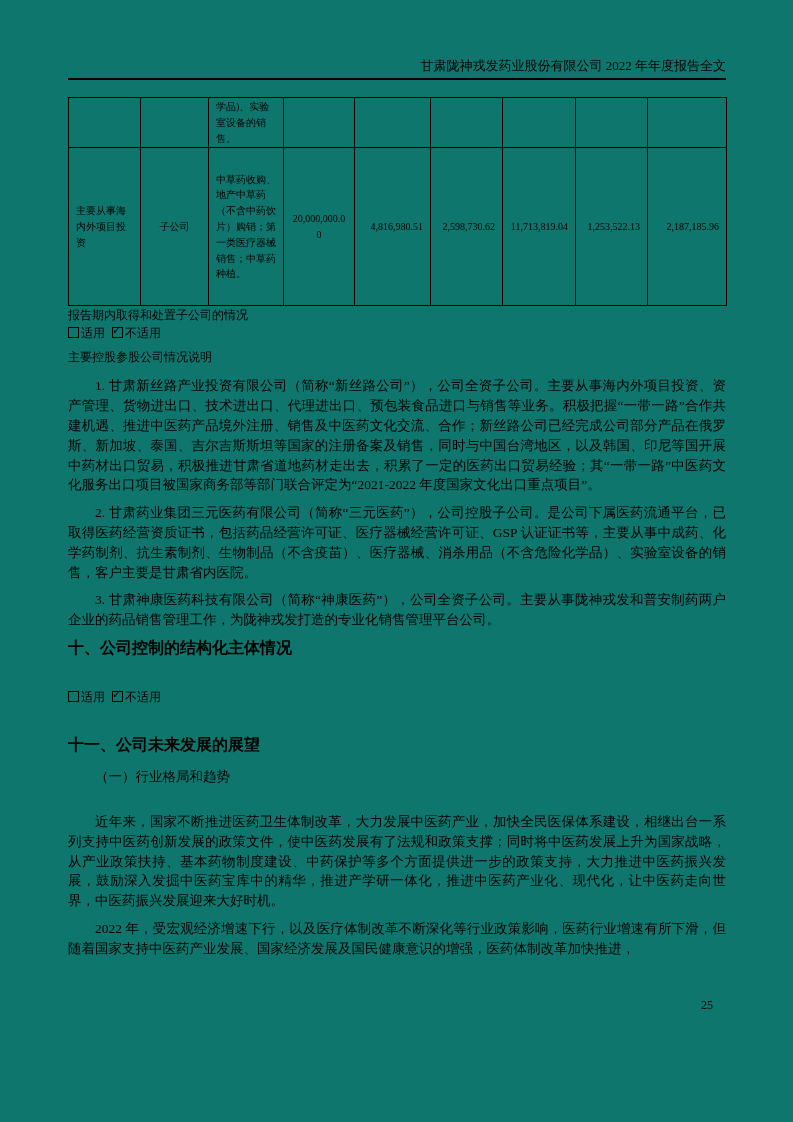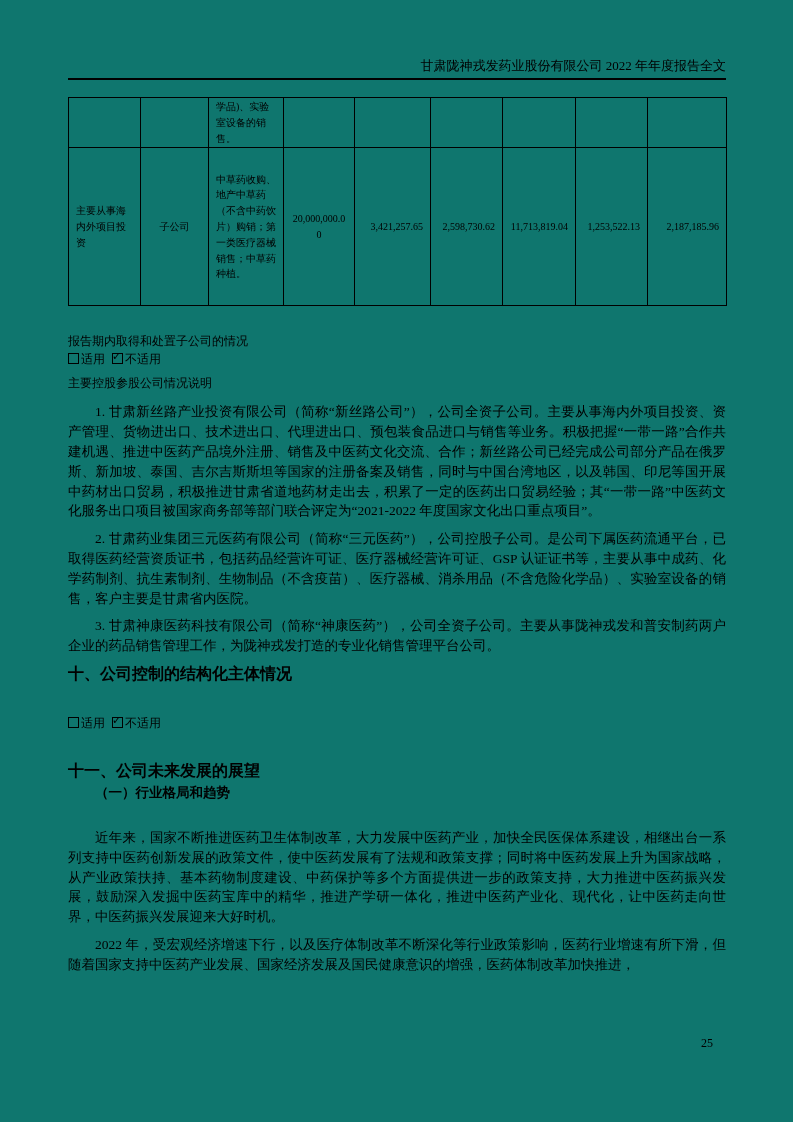--- a/index.html
+++ b/index.html
@@ -33,21 +33,21 @@
     word-break:break-all;
   }
   table.subs tr.r1{height:48px;}
   table.subs tr.r2{height:158px;}
   td.c-name{text-align:left;padding:1px 8px;}
   td.c-type{text-align:center;}
   td.c-biz{text-align:left;padding:1px 8px;}
   td.c-num-l{text-align:center;}
   td.c-num{text-align:right;}
   
-  .note{font-size:12px;line-height:16px;margin-top:27px;}
+  .note{font-size:12px;line-height:16px;margin-top:1px;}
   .note2{font-size:12px;line-height:16px;margin-top:8px;}
   .appl{display:block;font-size:12px;line-height:16px;margin-top:2px;}
   .appl-opt{margin-right:7px;white-space:nowrap;}
   .cbx{
     display:inline-block;width:9px;height:9px;
     border:1px solid #000;
     margin-right:2px;vertical-align:-1px;
     position:relative;
   }
   .cbx .tick{
@@ -67,27 +67,27 @@
     font-family:"Liberation Sans","DejaVu Sans",sans-serif;
     font-weight:bold;
     font-size:16px;line-height:20px;
     margin:0;
   }
   .sec-h.h10{}
   .appl.standalone{margin-top:31px;}
   .sec-h.h11{margin-top:30px;}
   .subsec{
     font-size:13.5px;line-height:19px;
-    text-indent:2em;margin-top:2px;font-weight:bold;
+    text-indent:2em;margin-top:12px;
   }
   .para.outlook1{margin-top:26px;}
   .para.outlook2{margin-top:0;margin-bottom:0;}
   
   .page-num{
-    position:absolute;top:1036px;right:80px;
+    position:absolute;top:998px;right:80px;
     font-size:12px;line-height:14px;
   }
 </style>
 </head>
 <body>
 
 <div class="page">
 
   <div class="doc-header">
     <span>甘肃陇神戎发药业股份有限公司 2022 年年度报告全文</span>
@@ -115,21 +115,21 @@
         <td class="c-num"></td>
         <td class="c-num"></td>
         <td class="c-num"></td>
         <td class="c-num"></td>
       </tr>
       <tr class="r2">
         <td class="c-name">主要从事海内外项目投资</td>
         <td class="c-type">子公司</td>
         <td class="c-biz">中草药收购、地产中草药（不含中药饮片）购销；第一类医疗器械销售；中草药种植。</td>
         <td class="c-num-l">20,000,000.00</td>
-        <td class="c-num">3,421,257.65</td>
+        <td class="c-num">4,816,980.51</td>
         <td class="c-num">2,598,730.62</td>
         <td class="c-num">11,713,819.04</td>
         <td class="c-num">1,253,522.13</td>
         <td class="c-num">2,187,185.96</td>
       </tr>
     </tbody>
   </table>
 
   <div class="note">报告期内取得和处置子公司的情况</div>
 

